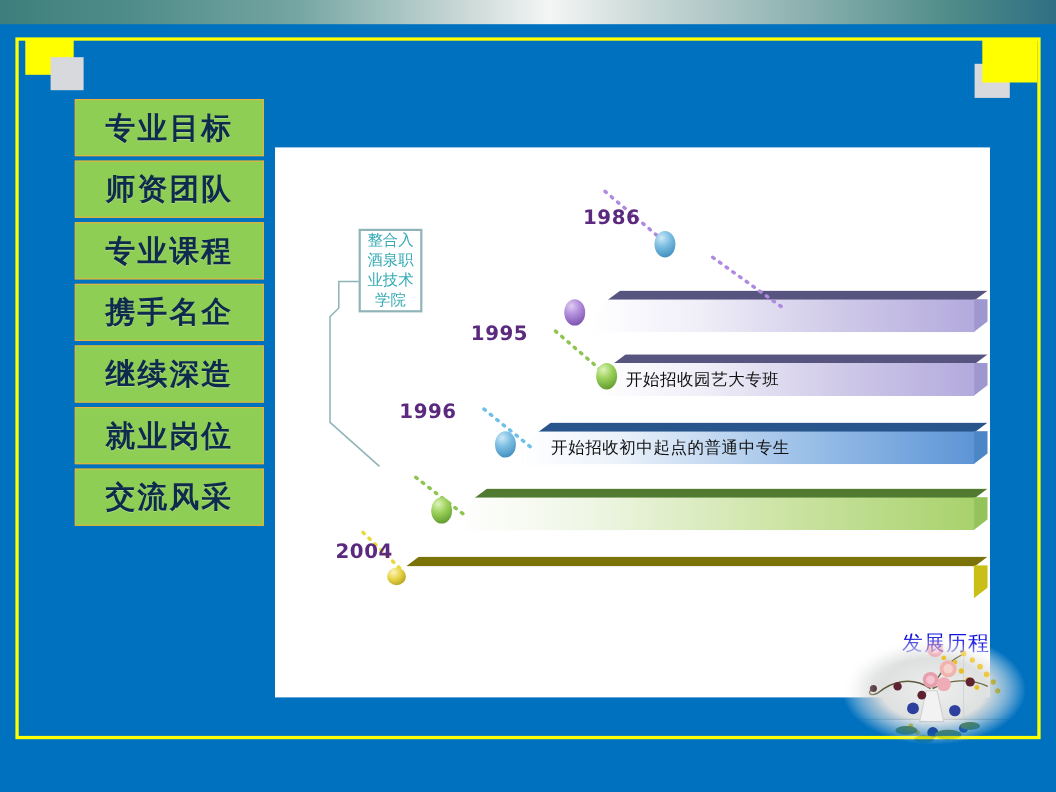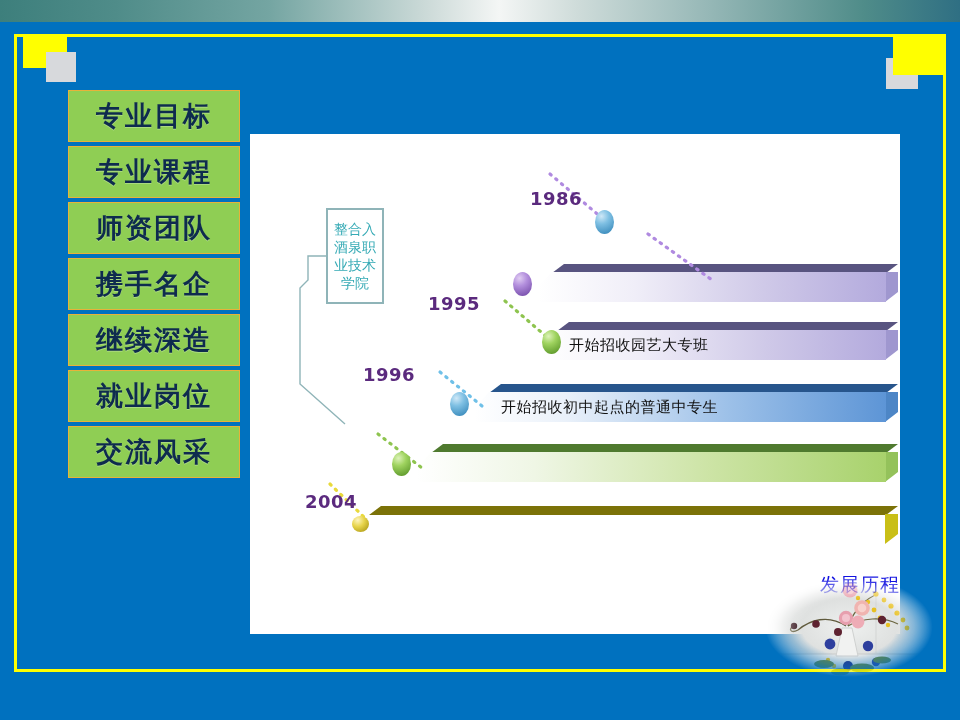--- a/index.html
+++ b/index.html
@@ -93,21 +93,21 @@
   #diagram {
     position: absolute;
     left: 0; top: 0;
     width: 650px; height: 500px;
   }
 
   
   #callout {
     position: absolute;
     left: 76px; top: 74px;
-    width: 58px; height: 96px;
+    width: 58px; height: 76px;
     border: 2px solid #8fb4b8;
     background: #ffffff;
     display: flex;
     align-items: center;
     justify-content: center;
     box-sizing: border-box;
   }
   #callout-text {
     color: #35aab5;
     font-size: 14px;
@@ -251,25 +251,25 @@
   <div class="deco-gray" id="deco-g-tr"></div>
   <div class="deco-yellow" id="deco-y-tr"></div>
 
   <nav id="sidebar">
 
     <div class="menu-item">
       <span>专业目标</span>
     </div>
 
     <div class="menu-item">
+      <span>师资团队</span>
+    </div>
+
+    <div class="menu-item">
       <span>专业课程</span>
-    </div>
-
-    <div class="menu-item">
-      <span>师资团队</span>
     </div>
 
 
     <div class="menu-item">
       <span>携手名企</span>
     </div>
 
     <div class="menu-item">
       <span>继续深造</span>
     </div>

